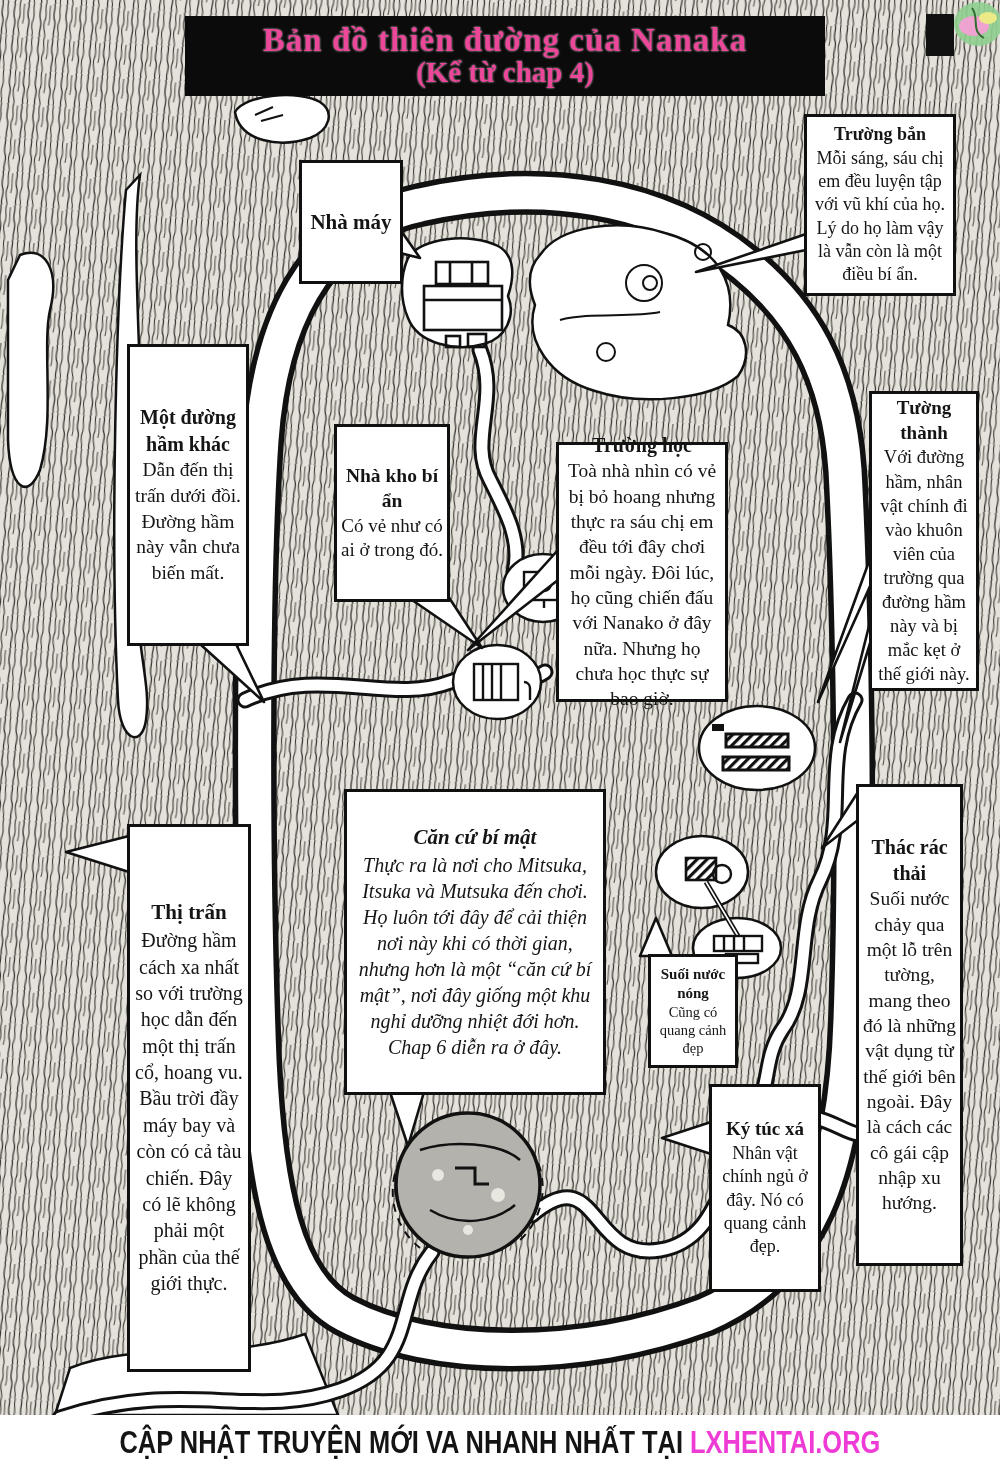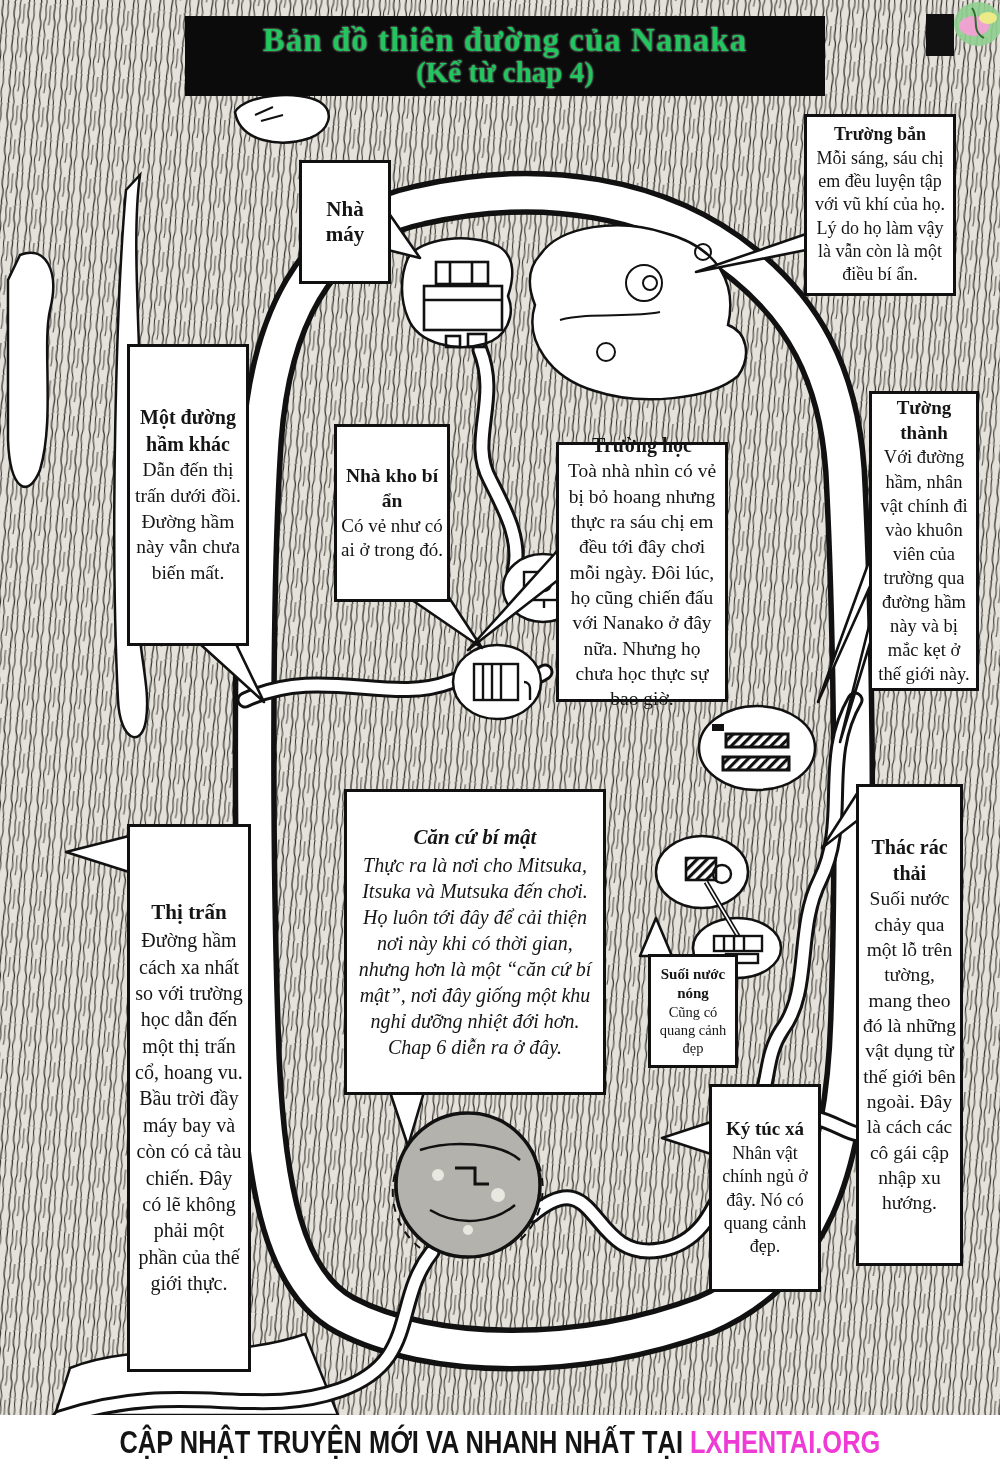--- a/index.html
+++ b/index.html
@@ -1,31 +1,31 @@
 <!DOCTYPE html>
 <html><head>
 <meta charset="utf-8">
 <style>
   html,body{margin:0;padding:0;background:#fff;}
   #page{position:relative;width:1000px;height:1471px;overflow:hidden;background:#fff;
         font-family:"Liberation Serif","DejaVu Serif",serif;}
   #mapsvg{position:absolute;left:0;top:0;}
   
   #banner{position:absolute;left:185px;top:16px;width:640px;height:80px;background:#0b0b0b;
-          display:flex;flex-direction:column;align-items:center;justify-content:center;color:#22c55e;}
+          display:flex;flex-direction:column;align-items:center;justify-content:center;color:#ec4899;}
   #banner .l1{font-size:33px;font-weight:bold;letter-spacing:1px;line-height:1.05;
               text-shadow:0 0 1px #000, 0 0 2px #fff;}
   #banner .l2{font-size:29px;font-weight:bold;line-height:1.1;
               text-shadow:0 0 1px #000, 0 0 2px #fff;}
   
   .mapbox{position:absolute;background:#fff;border:3px solid #101010;box-sizing:border-box;
           display:flex;flex-direction:column;align-items:center;justify-content:center;
           text-align:center;color:#151515;padding:6px 4px;}
   .mapbox .t{font-weight:bold;}
-  #bx-nha-may{left:299px;top:160px;width:92px;height:124px;}
+  #bx-nha-may{left:299px;top:160px;width:104px;height:124px;}
   #bx-nha-may .t{font-size:21px;}
   #bx-truong-ban{left:804px;top:114px;width:152px;height:182px;font-size:18px;line-height:1.3;}
   #bx-truong-ban .t{font-size:18px;}
   #bx-duong-ham{left:127px;top:344px;width:122px;height:302px;font-size:19.5px;line-height:1.32;}
   #bx-duong-ham .t{font-size:20px;}
   #bx-nha-kho{left:334px;top:424px;width:116px;height:178px;font-size:19px;line-height:1.3;}
   #bx-nha-kho .t{font-size:19.5px;}
   #bx-truong-hoc{left:556px;top:442px;width:172px;height:260px;font-size:19.5px;line-height:1.3;}
   #bx-truong-hoc .t{font-size:20px;}
   #bx-tuong-thanh{left:869px;top:391px;width:110px;height:300px;font-size:18.5px;line-height:1.3;}

